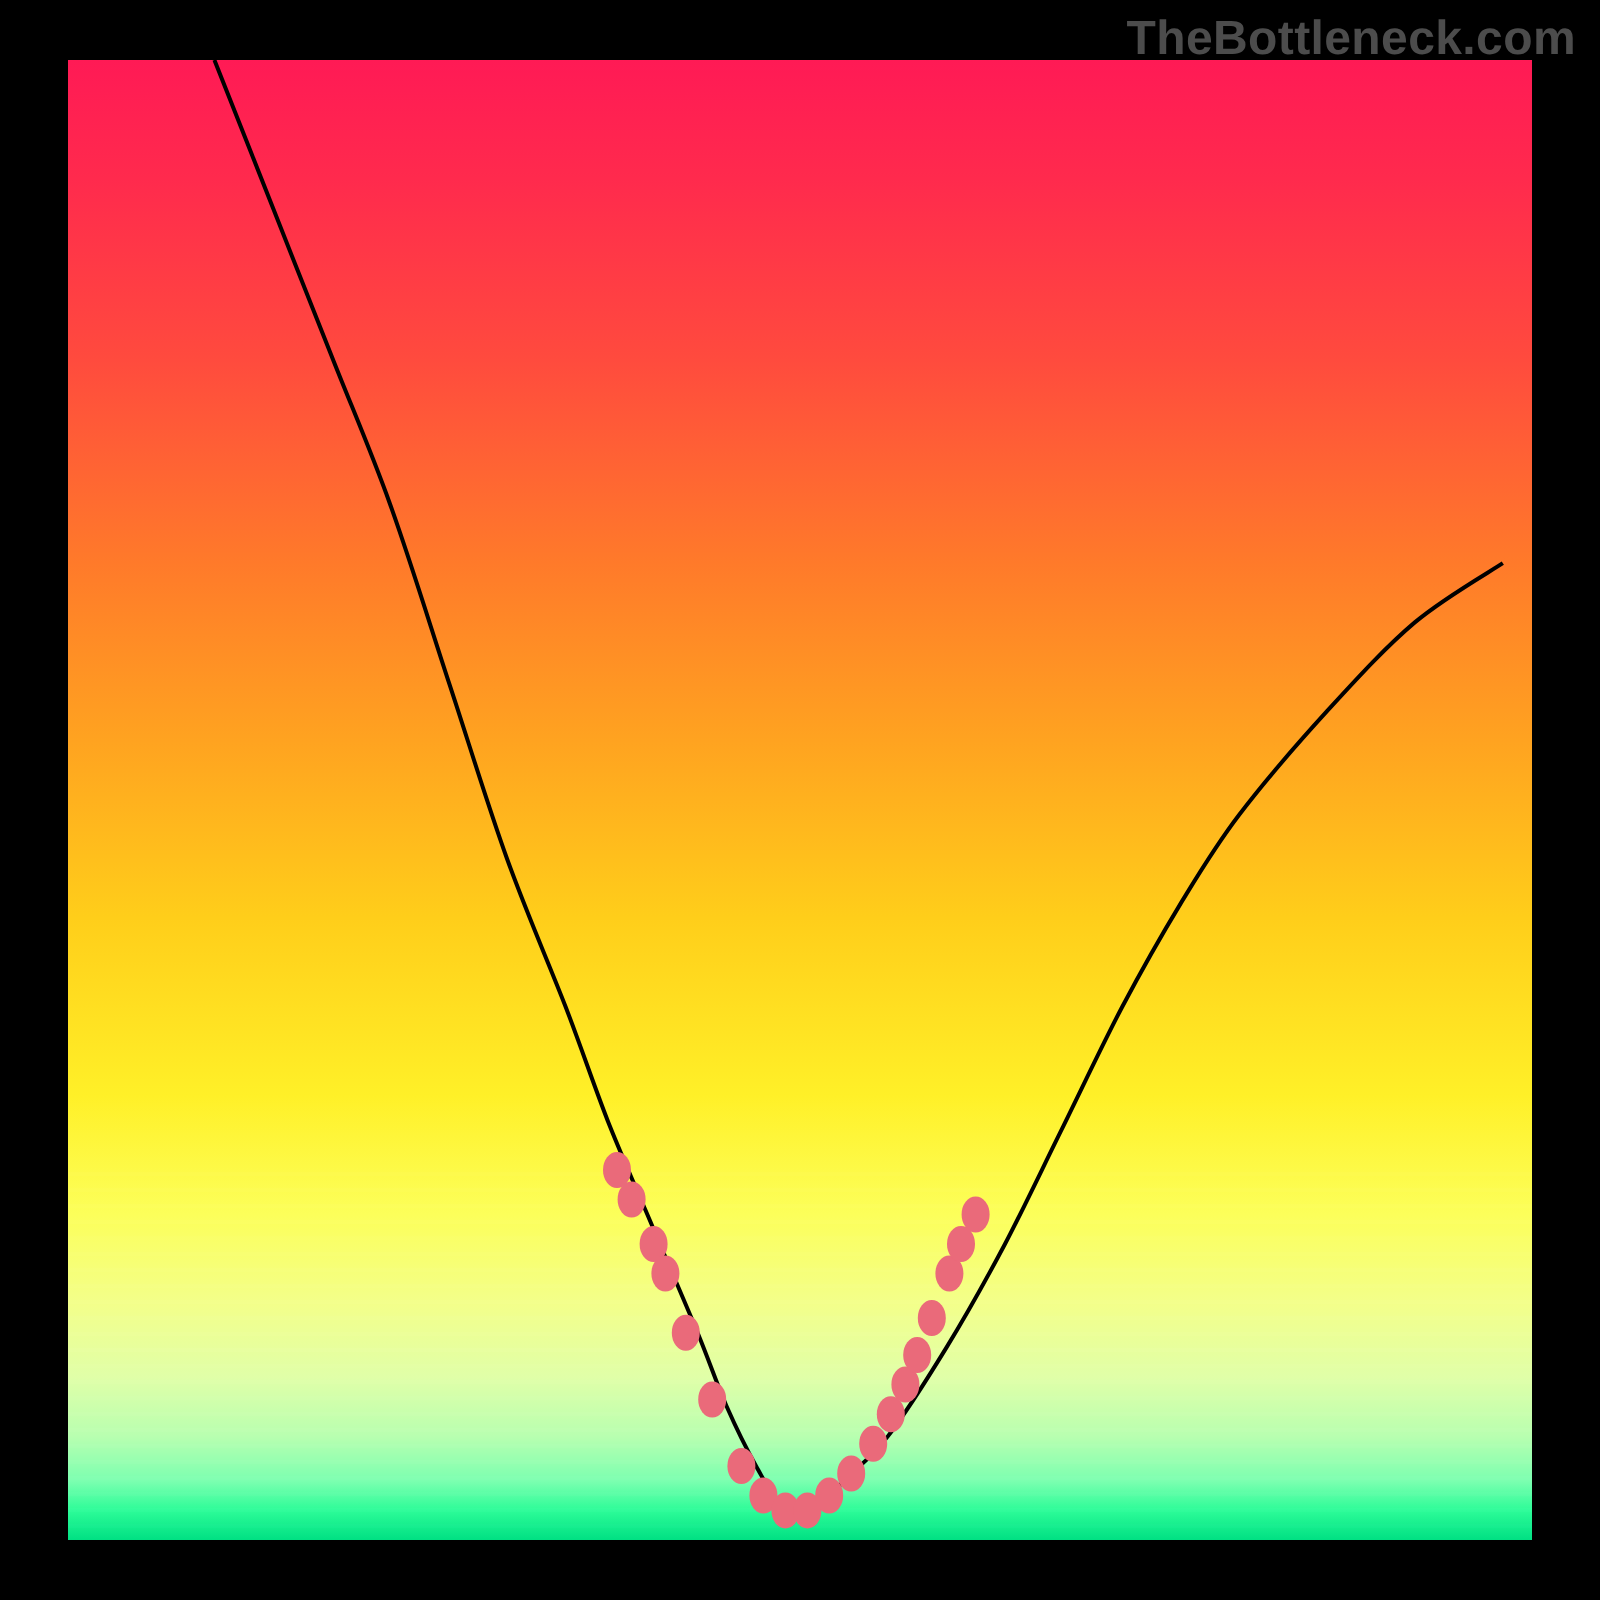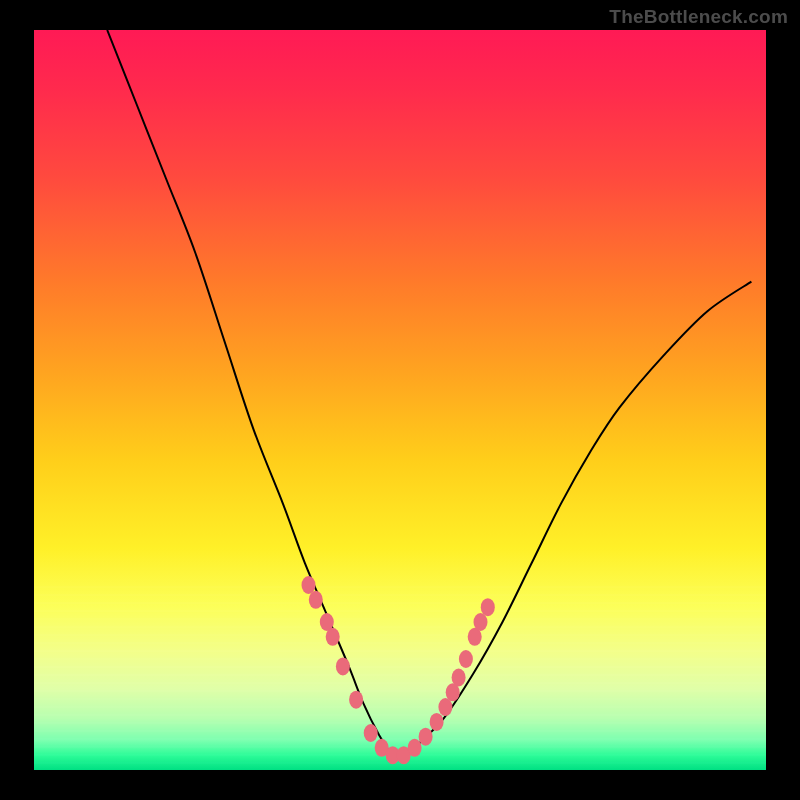--- a/index.html
+++ b/index.html
@@ -59,21 +59,21 @@
       rgba(255,255,255,0.06) 6px,
       rgba(255,255,255,0.06) 8px
     );
     mix-blend-mode: soft-light;
   }
   .watermark {
     position: absolute;
     top: 6px;
     right: 12px;
     color: #4c4c4c;
-    font-size: 19px;
+    font-size: 24px;
     font-weight: 600;
     letter-spacing: 0.2px;
     user-select: none;
   }
   svg.curve {
     position: absolute;
     left: 0; top: 0;
     width: 732px;
     height: 740px;
   }

